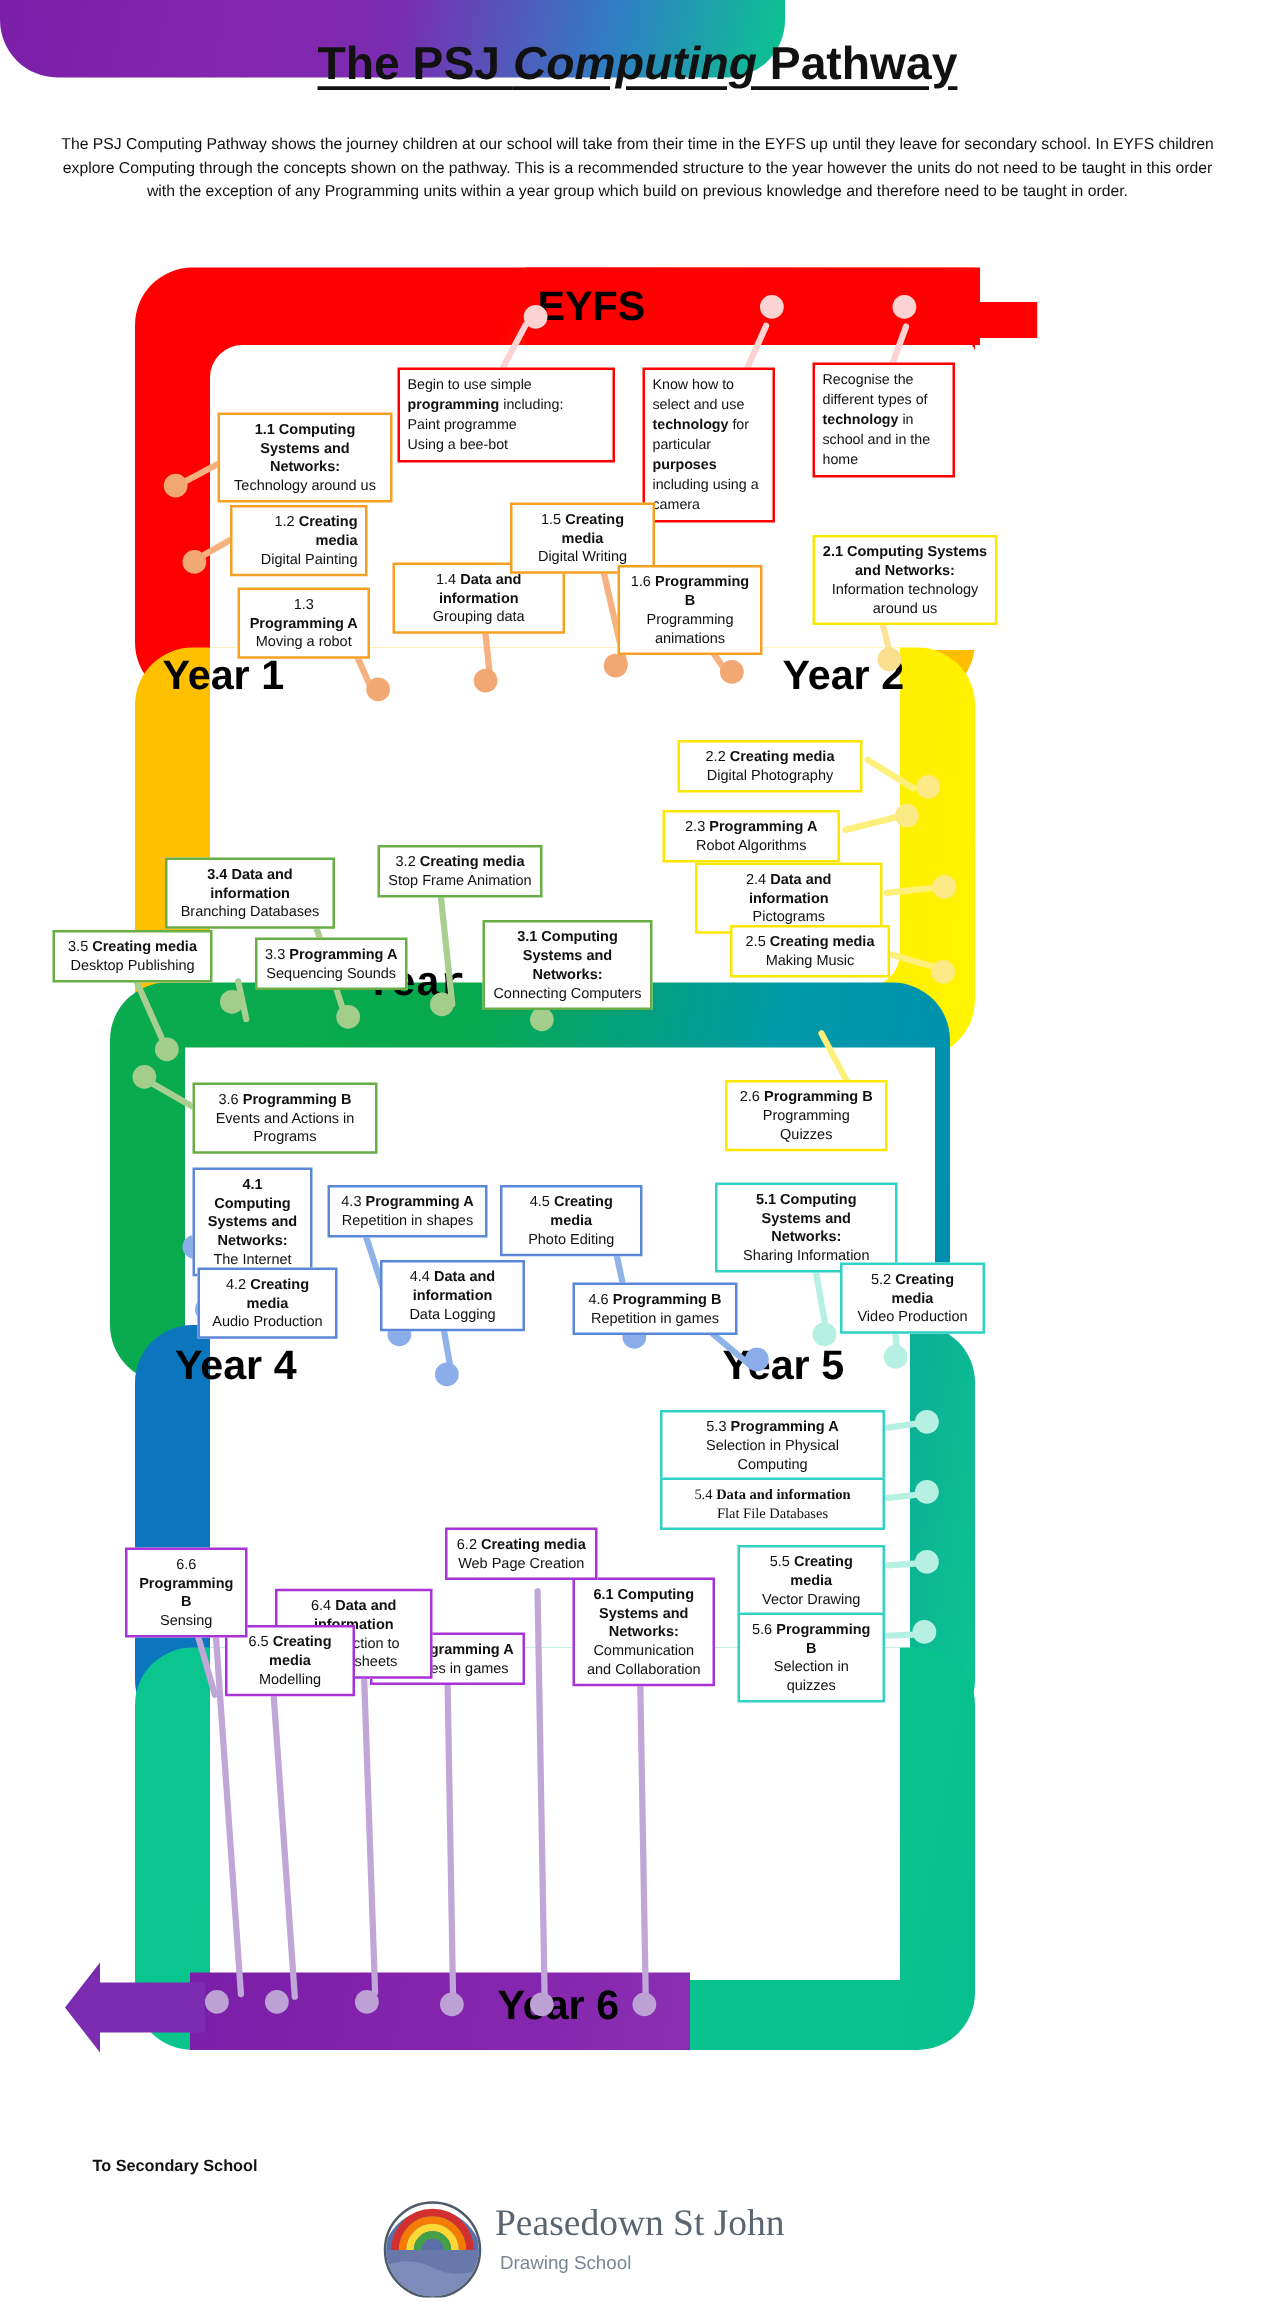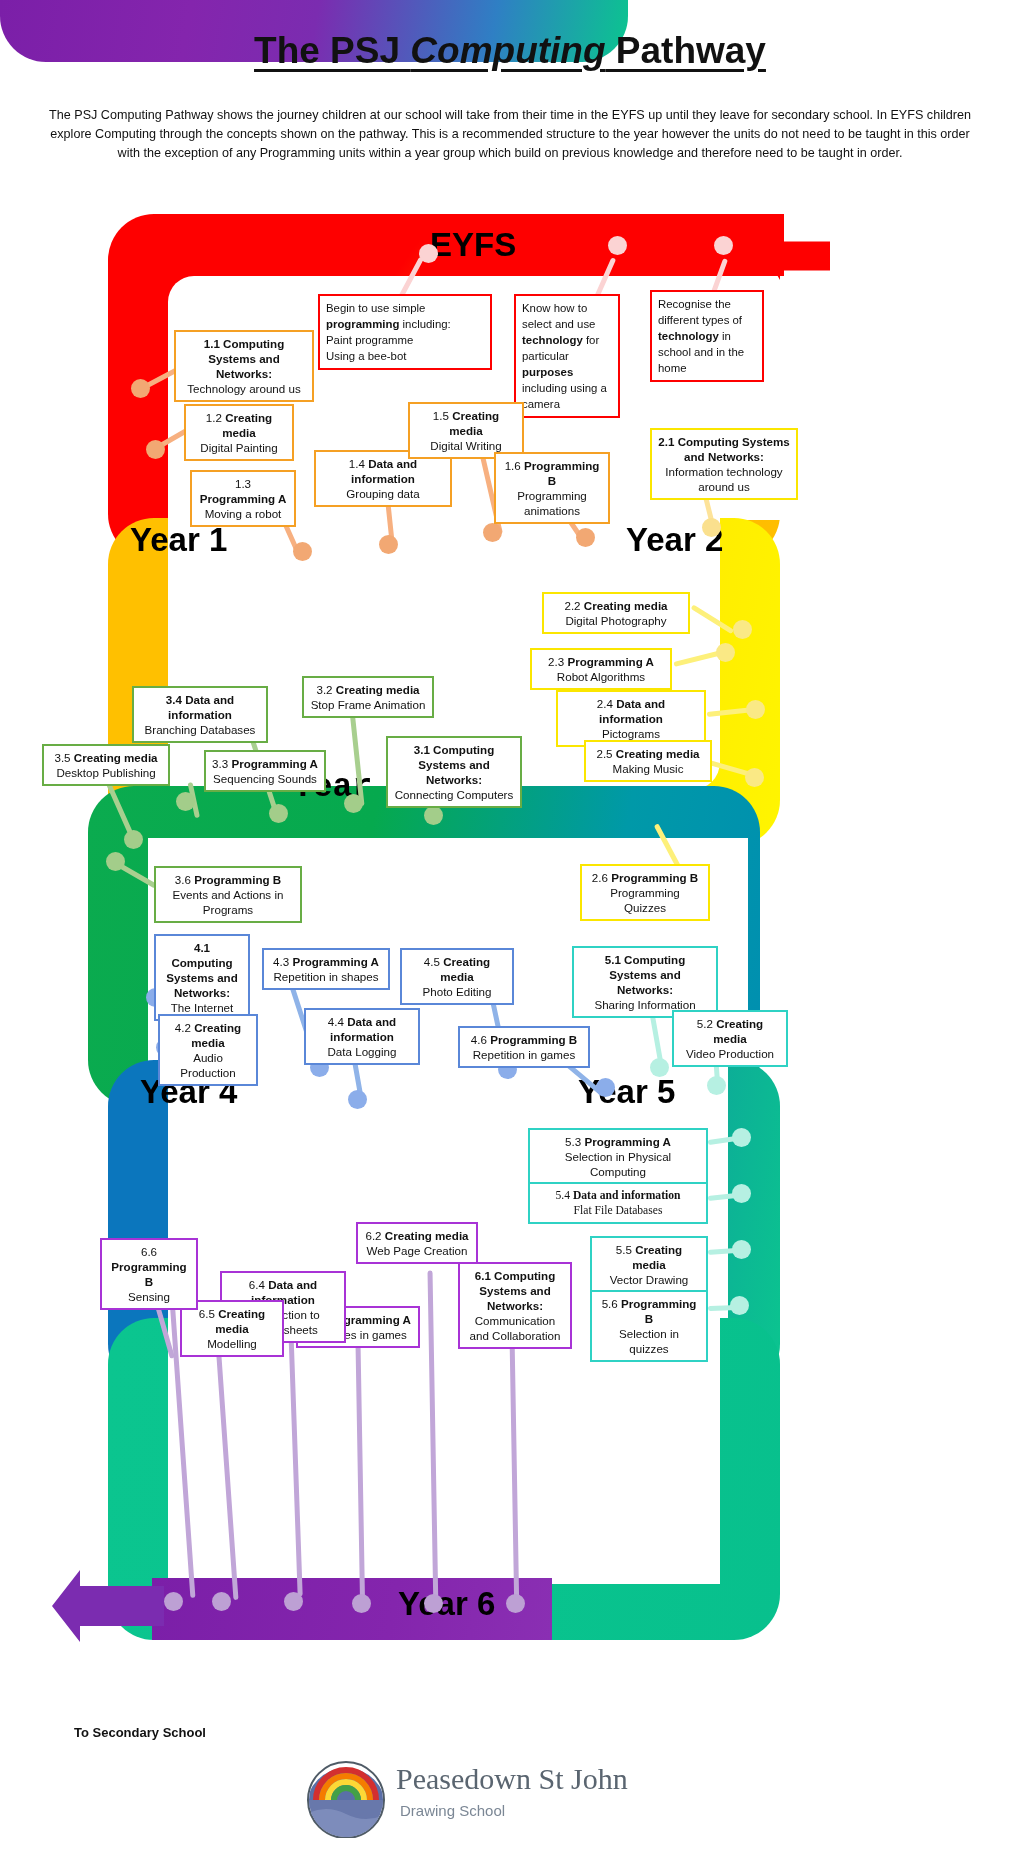--- a/index.html
+++ b/index.html
@@ -275,21 +275,21 @@
   <span>Know how to select and use </span><b>technology</b><span> for particular </span><b>purposes</b><span> including using a camera</span>
 </div>
 <div class="ubox eyfs-box" style="left:650px;top:290px;width:114px;">
   <span>Recognise the different types of </span><b>technology</b><span> in school and in the home</span>
 </div>
 
 <div class="ubox" style="left:174px;top:330px;width:140px;border-color:#f5a024;">
   <div><span class="t">1.1</span> <span class="t">Computing Systems and Networks:</span></div>
   <span class="sub">Technology around us</span>
 </div>
-<div class="ubox" style="left:184px;top:404px;width:110px;border-color:#f5a024;">
+<div class="ubox" style="left:184px;top:404px;width:110px;border-color:#f5a024;text-align:right;">
   <div><span>1.2</span> <span class="t">Creating media</span></div>
   <span class="sub">Digital Painting</span>
 </div>
 <div class="ubox" style="left:190px;top:470px;width:106px;border-color:#f5a024;">
   <div><span>1.3</span> <span class="t">Programming A</span></div>
   <span class="sub">Moving a robot</span>
 </div>
 <div class="ubox" style="left:314px;top:450px;width:138px;border-color:#f5a024;">
   <div><span>1.4</span> <span class="t">Data and information</span></div>
   <span class="sub">Grouping data</span>
@@ -350,21 +350,21 @@
 </div>
 <div class="ubox" style="left:154px;top:866px;width:148px;border-color:#68ad45;">
   <div><span>3.6</span> <span class="t">Programming B</span></div>
   <span class="sub">Events and Actions in Programs</span>
 </div>
 
 <div class="ubox" style="left:154px;top:934px;width:96px;border-color:#5a87d8;">
   <div><span class="t">4.1</span> <span class="t">Computing Systems and Networks:</span></div>
   <span class="sub">The Internet</span>
 </div>
-<div class="ubox" style="left:158px;top:1014px;width:100px;border-color:#5a87d8;">
+<div class="ubox" style="left:158px;top:1014px;width:112px;border-color:#5a87d8;">
   <div><span>4.2</span> <span class="t">Creating media</span></div>
   <span class="sub">Audio Production</span>
 </div>
 <div class="ubox" style="left:262px;top:948px;width:128px;border-color:#5a87d8;">
   <div><span>4.3</span> <span class="t">Programming A</span></div>
   <span class="sub">Repetition in shapes</span>
 </div>
 <div class="ubox" style="left:304px;top:1008px;width:116px;border-color:#5a87d8;">
   <div><span>4.4</span> <span class="t">Data and information</span></div>
   <span class="sub">Data Logging</span>

